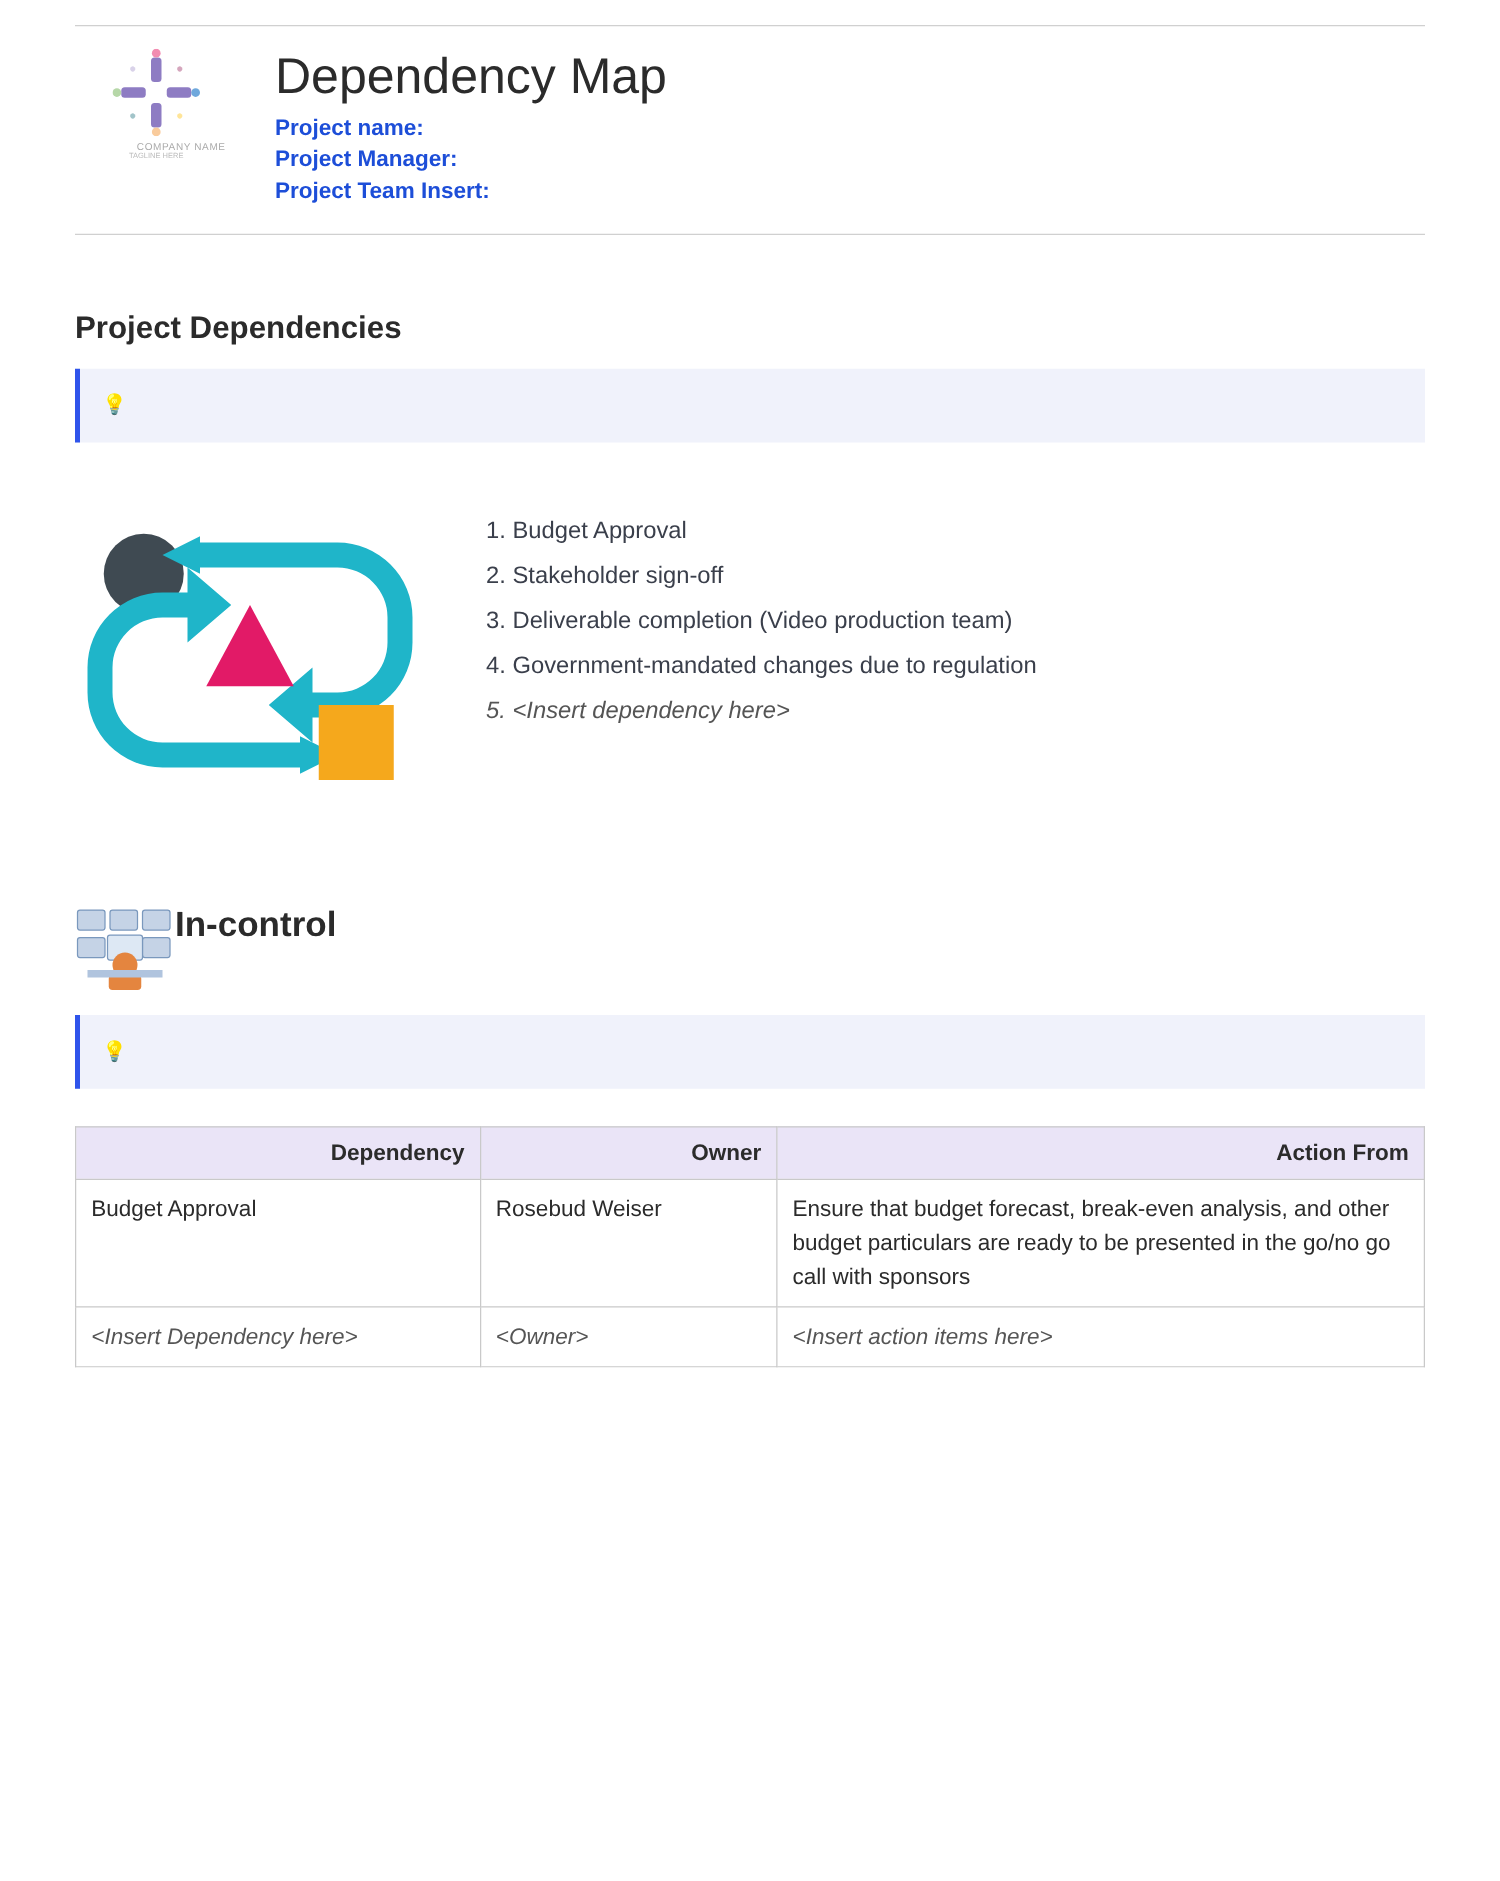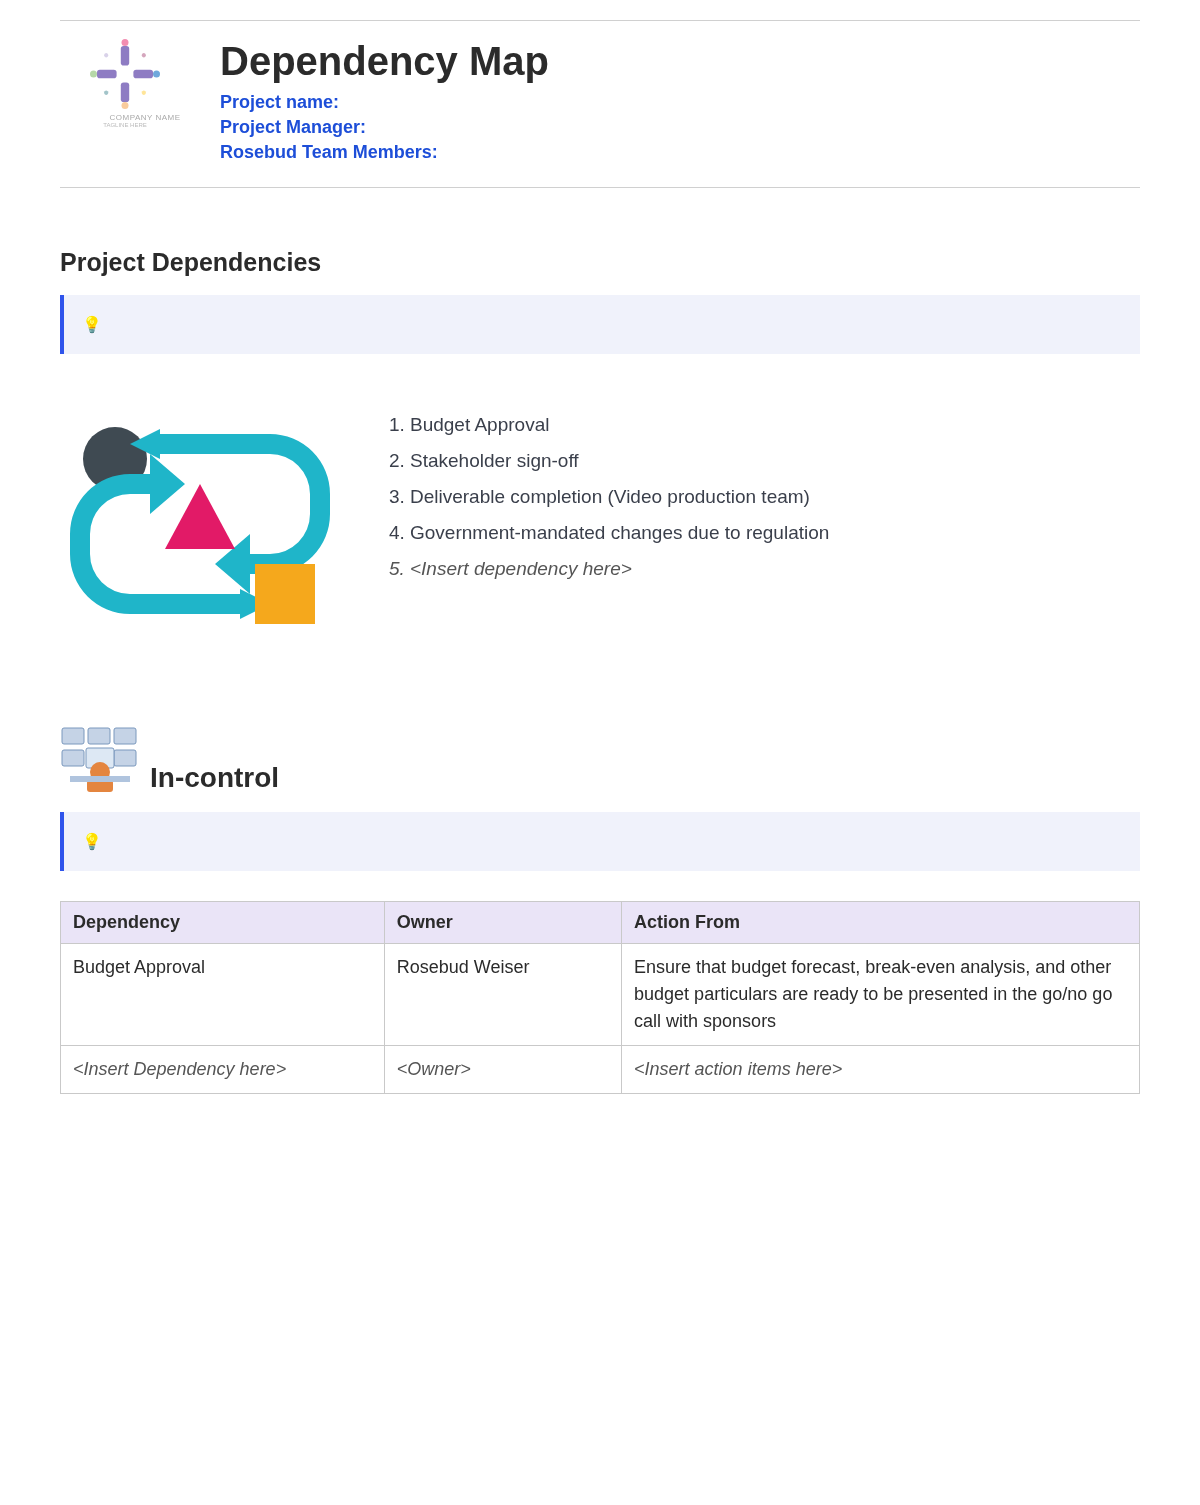--- a/index.html
+++ b/index.html
@@ -9,45 +9,45 @@
       width: 1200px;
       padding: 0 60px;
       color: #2b2b2b;
     }
     .hr { border-top: 1px solid #d0d0d0; margin: 20px 0 18px; }
     .header { display: flex; gap: 30px; align-items: flex-start; }
     .logo-box { width: 130px; display: flex; flex-direction: column; align-items: center; }
     .logo-svg { width: 70px; height: 70px; }
     .logo-text { font-size: 8px; color: #aaa; margin-top: 4px; letter-spacing: .5px; margin-left: 40px; }
     .logo-text2 { font-size: 6px; color: #bbb; text-align: center; }
-    .header-text h1 { font-size: 40px; font-weight: 700; color: #2b2b2b; margin-bottom: 8px; }
+    .header-text h1 { font-size: 40px; font-weight: 400; color: #2b2b2b; margin-bottom: 8px; }
     .meta-line { font-weight: 700; font-size: 18px; color: #1d4ed8; margin-bottom: 4px; }
     .section-title { font-size: 25px; font-weight: 700; color: #2b2b2b; margin-top: 60px; margin-bottom: 18px; }
     .callout {
       background: #f0f2fb;
       border-left: 4px solid #2f54eb;
       padding: 16px 18px;
       color: #595f72;
       font-size: 18px;
       display: flex;
       gap: 14px;
       align-items: flex-start;
       line-height: 1.55;
     }
     .callout .bulb { font-size: 16px; margin-top: 2px; filter: sepia(.3) saturate(1.5); }
     .dep-row { display: flex; gap: 40px; margin-top: 60px; align-items: flex-start; }
     .diagram { width: 280px; height: 220px; flex-shrink: 0; }
     ol.dep-list { list-style: decimal; padding-left: 30px; font-size: 19px; color: #3a3f4b; }
     ol.dep-list li { margin-bottom: 14px; }
     ol.dep-list li.italic { font-style: italic; color: #555; }
-    .in-control-head { display: flex; align-items: flex-end; gap: 10px; margin-top: 90px; margin-bottom: 18px; }
+    .in-control-head { display: flex; gap: 0; margin-top: 90px; margin-bottom: 18px; }
     .in-control-head .icon { width: 80px; height: 70px; }
     .in-control-head h2 { font-size: 28px; font-weight: 700; color: #2b2b2b; }
     table.dep-table { width: 100%; border-collapse: collapse; margin-top: 30px; font-size: 18px; }
-    table.dep-table th { background: #eae4f7; font-weight: 700; padding: 10px 12px; border: 1px solid #c9c9c9; text-align: left; }
+    table.dep-table th { background: #eae4f7; font-weight: 700; padding: 10px 12px; border: 1px solid #c9c9c9; text-align: right; }
     table.dep-table td { padding: 10px 12px; border: 1px solid #c9c9c9; vertical-align: top; line-height: 1.5; }
     table.dep-table tr.italic td { font-style: italic; color: #555; }
     .col1 { width: 30%; }
     .col2 { width: 22%; }
     .col3 { width: 48%; }
   </style>
 </head>
 <body>
 
 <div class="hr"></div>
@@ -86,21 +86,21 @@
           </g>
       </g>
     </svg>
     <div class="logo-text">COMPANY NAME</div>
     <div class="logo-text2">TAGLINE HERE</div>
   </div>
   <div class="header-text">
     <h1>Dependency Map</h1>
     <div class="meta-line">Project name:</div>
     <div class="meta-line">Project Manager:</div>
-    <div class="meta-line">Rosebud Team Members:</div>
+    <div class="meta-line">Project Team Insert:</div>
   </div>
 </div>
 
 <div class="hr"></div>
 
 <h2 class="section-title">Project Dependencies</h2>
 
 <div class="callout">
   <span class="bulb">💡</span>
 </div>

